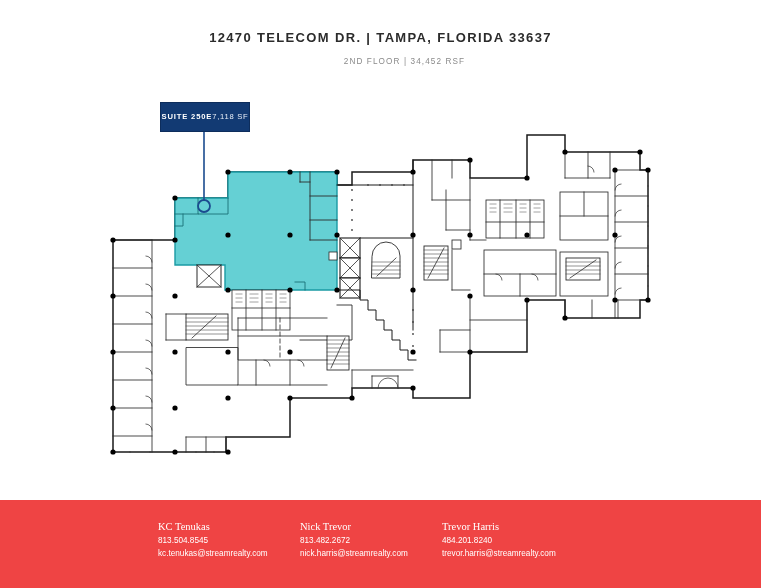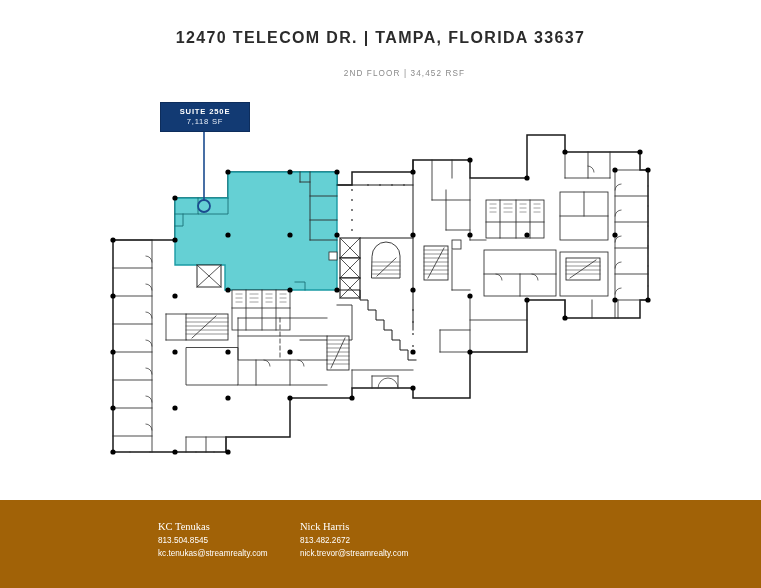--- a/index.html
+++ b/index.html
@@ -11,45 +11,45 @@
     overflow:hidden;
     position:relative;
   }
   .sheet{position:absolute;inset:0;background:#fff;}
 
   
   .header{
     position:absolute;left:0;top:30px;width:761px;text-align:center;
   }
   .header .title{
-    font-size:16px;font-weight:bold;letter-spacing:1.35px;
+    font-size:13px;font-weight:bold;letter-spacing:1.35px;
     color:#2b2b2b;line-height:16px;white-space:nowrap;
   }
   .header .subtitle{
     font-size:8.2px;letter-spacing:1.1px;color:#8a8a8a;
-    line-height:15px;margin-top:20px;white-space:nowrap;padding-left:48px;
+    line-height:15px;margin-top:8px;white-space:nowrap;padding-left:48px;
   }
 
   
   .callout-box{
     position:absolute;left:160px;top:102px;width:88px;height:28px;
     background:#123a73;border:1px solid #0d2d5c;
-    display:flex;flex-direction:column;align-items:center;justify-content:center;text-align:center;
+    display:flex;flex-direction:row;align-items:center;justify-content:center;text-align:center;
   }
   .callout-box .l1{
     font-size:7.6px;font-weight:bold;letter-spacing:0.85px;color:#ffffff;line-height:10px;
   }
   .callout-box .l2{
     font-size:7.6px;letter-spacing:0.75px;color:#e8eef8;line-height:10px;
   }
 
   
   .footer{
     position:absolute;left:0;top:500px;width:761px;height:88px;
-    background:#a16207;
+    background:#ef4444;
   }
   .footer-inner{position:absolute;inset:0;}
   .contact{position:absolute;top:20px;}
   .contact .nm{
     font-family:"Liberation Serif", serif;
     font-size:10.5px;color:#ffffff;line-height:14px;white-space:nowrap;
   }
   .contact .ph{
     font-size:8.2px;color:#ffffff;line-height:13px;white-space:nowrap;font-weight:normal;
   }
@@ -415,21 +415,26 @@
 
   <div class="footer">
     <div class="footer-inner">
 
       <div class="contact" id="contact-0">
         <div class="nm">KC Tenukas</div>
         <div class="ph">813.504.8545</div>
         <div class="em">kc.tenukas@streamrealty.com</div>
       </div>
       <div class="contact" id="contact-1">
-        <div class="nm">Nick Harris</div>
+        <div class="nm">Nick Trevor</div>
         <div class="ph">813.482.2672</div>
-        <div class="em">nick.trevor@streamrealty.com</div>
+        <div class="em">nick.harris@streamrealty.com</div>
+      </div>
+      <div class="contact" id="contact-2">
+        <div class="nm">Trevor Harris</div>
+        <div class="ph">484.201.8240</div>
+        <div class="em">trevor.harris@streamrealty.com</div>
       </div>
 
     </div>
   </div>
 
 </div>
 
 </body></html>

